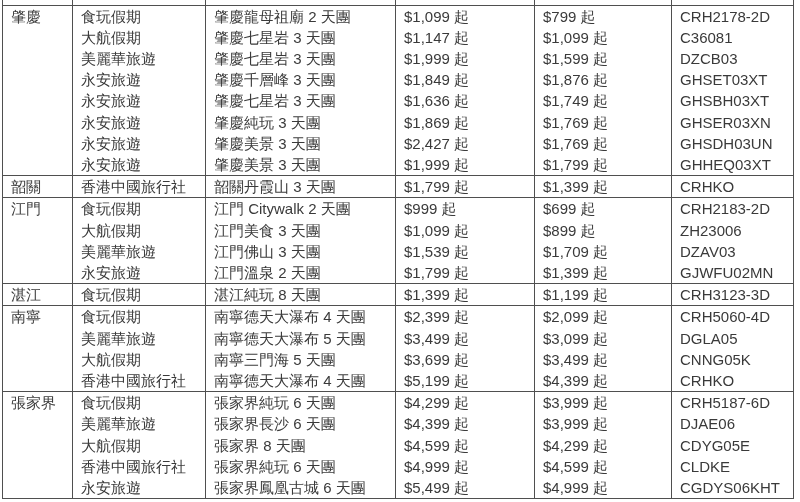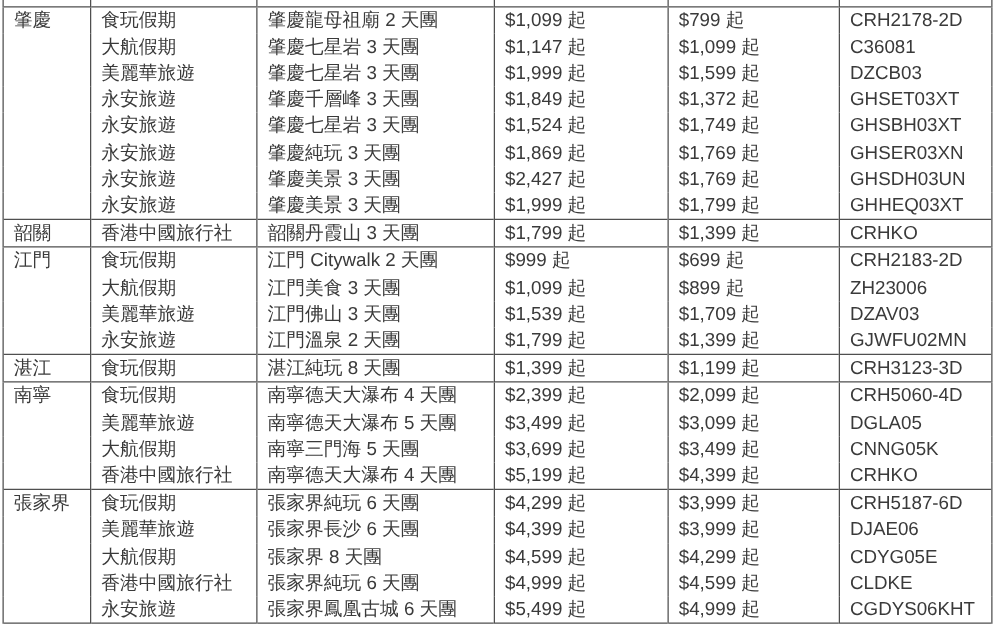--- a/index.html
+++ b/index.html
@@ -100,27 +100,27 @@
           <td>美麗華旅遊</td>
           <td>肇慶七星岩 3 天團</td>
           <td>$1,999 起</td>
           <td>$1,599 起</td>
           <td>DZCB03</td>
         </tr>
         <tr class="data-row">
           <td>永安旅遊</td>
           <td>肇慶千層峰 3 天團</td>
           <td>$1,849 起</td>
-          <td>$1,372 起</td>
+          <td>$1,876 起</td>
           <td>GHSET03XT</td>
         </tr>
         <tr class="data-row">
           <td>永安旅遊</td>
           <td>肇慶七星岩 3 天團</td>
-          <td>$1,524 起</td>
+          <td>$1,636 起</td>
           <td>$1,749 起</td>
           <td>GHSBH03XT</td>
         </tr>
         <tr class="data-row">
           <td>永安旅遊</td>
           <td>肇慶純玩 3 天團</td>
           <td>$1,869 起</td>
           <td>$1,769 起</td>
           <td>GHSER03XN</td>
         </tr>

